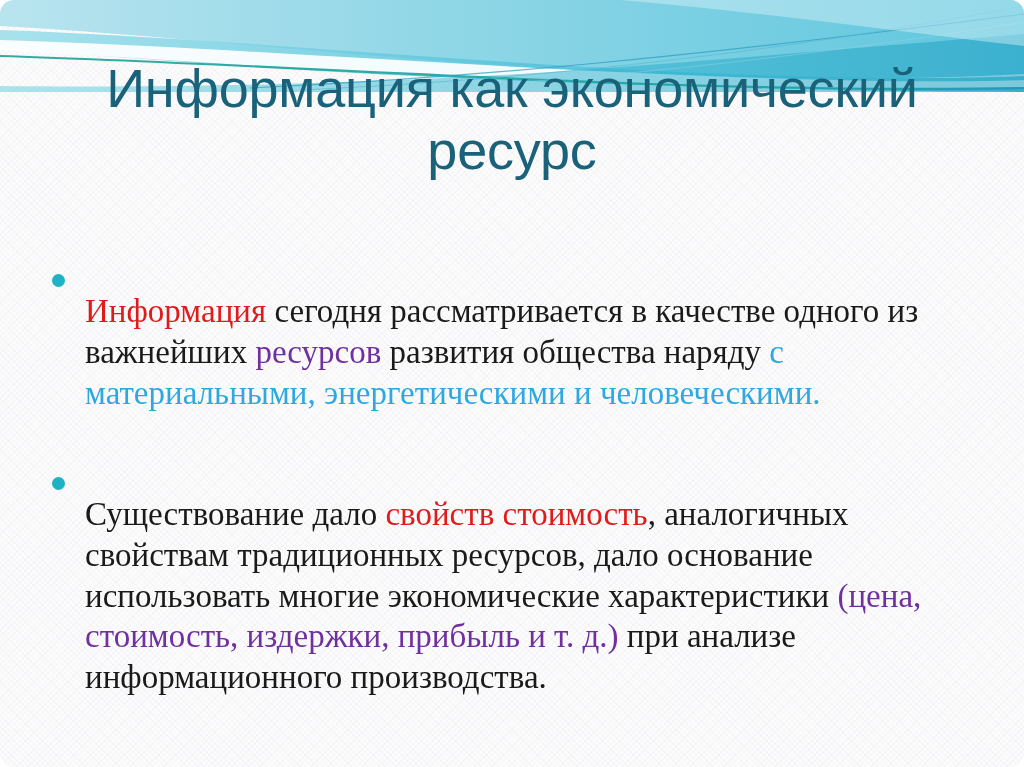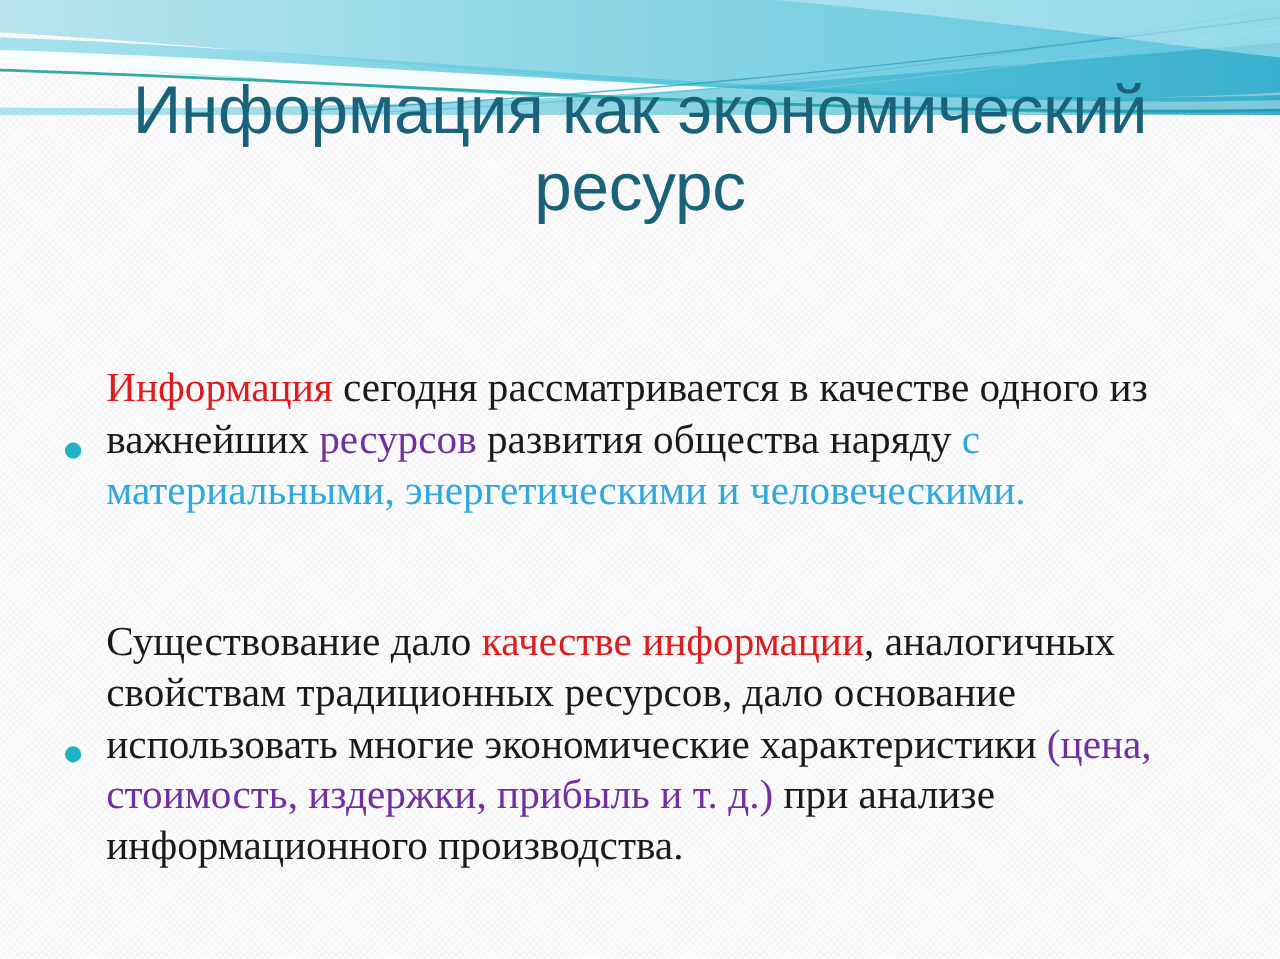--- a/index.html
+++ b/index.html
@@ -15,20 +15,21 @@
     font-family: "Liberation Serif", "DejaVu Serif", serif;
   }
 
   
   .slide {
     position: relative;
     width: 1024px;
     height: 767px;
     background: #fdfdfd;
     overflow: hidden;
+    border-radius: 14px;
   }
 
   
   .paper-texture {
     position: absolute;
     inset: 0;
     background-color: #fcfcfd;
     background-image:
       repeating-linear-gradient(45deg,
         rgba(0, 0, 40, 0.022) 0px,
@@ -83,21 +84,21 @@
   
   .body-block {
     position: absolute;
     top: 258px;
     left: 52px;
     width: 930px;
     z-index: 3;
   }
   .bullet-row {
     display: flex;
-    align-items: center;
+    align-items: flex-start;
     margin-bottom: 14px;
   }
   .bullet-marker {
     flex: 0 0 auto;
     width: 13px;
     height: 13px;
     border-radius: 50%;
     background: #1fb2c4;
     margin-top: 16px;
     margin-right: 20px;
@@ -173,19 +174,19 @@
     <div class="bullet-row">
       <span class="bullet-marker"></span>
       <p class="bullet-text">
         <span class="seg-red">Информация</span><span class="seg-dark"> сегодня рассматривается в качестве одного из важнейших </span><span class="seg-purple">ресурсов</span><span class="seg-dark"> развития общества наряду </span><span class="seg-cyan">с материальными, энергетическими и человеческими.</span>
       </p>
     </div>
 
     <div class="bullet-row">
       <span class="bullet-marker"></span>
       <p class="bullet-text">
-        <span class="seg-dark">Существование дало </span><span class="seg-red">качестве информации</span><span class="seg-dark">, аналогичных свойствам традиционных ресурсов, дало основание использовать многие экономические характеристики </span><span class="seg-purple">(цена, стоимость, издержки, прибыль и т. д.)</span><span class="seg-dark"> при анализе информационного производства.</span>
+        <span class="seg-dark">Существование дало </span><span class="seg-red">свойств стоимость</span><span class="seg-dark">, аналогичных свойствам традиционных ресурсов, дало основание использовать многие экономические характеристики </span><span class="seg-purple">(цена, стоимость, издержки, прибыль и т. д.)</span><span class="seg-dark"> при анализе информационного производства.</span>
       </p>
     </div>
 
   </div>
 
 </div>
 
 </body></html>

